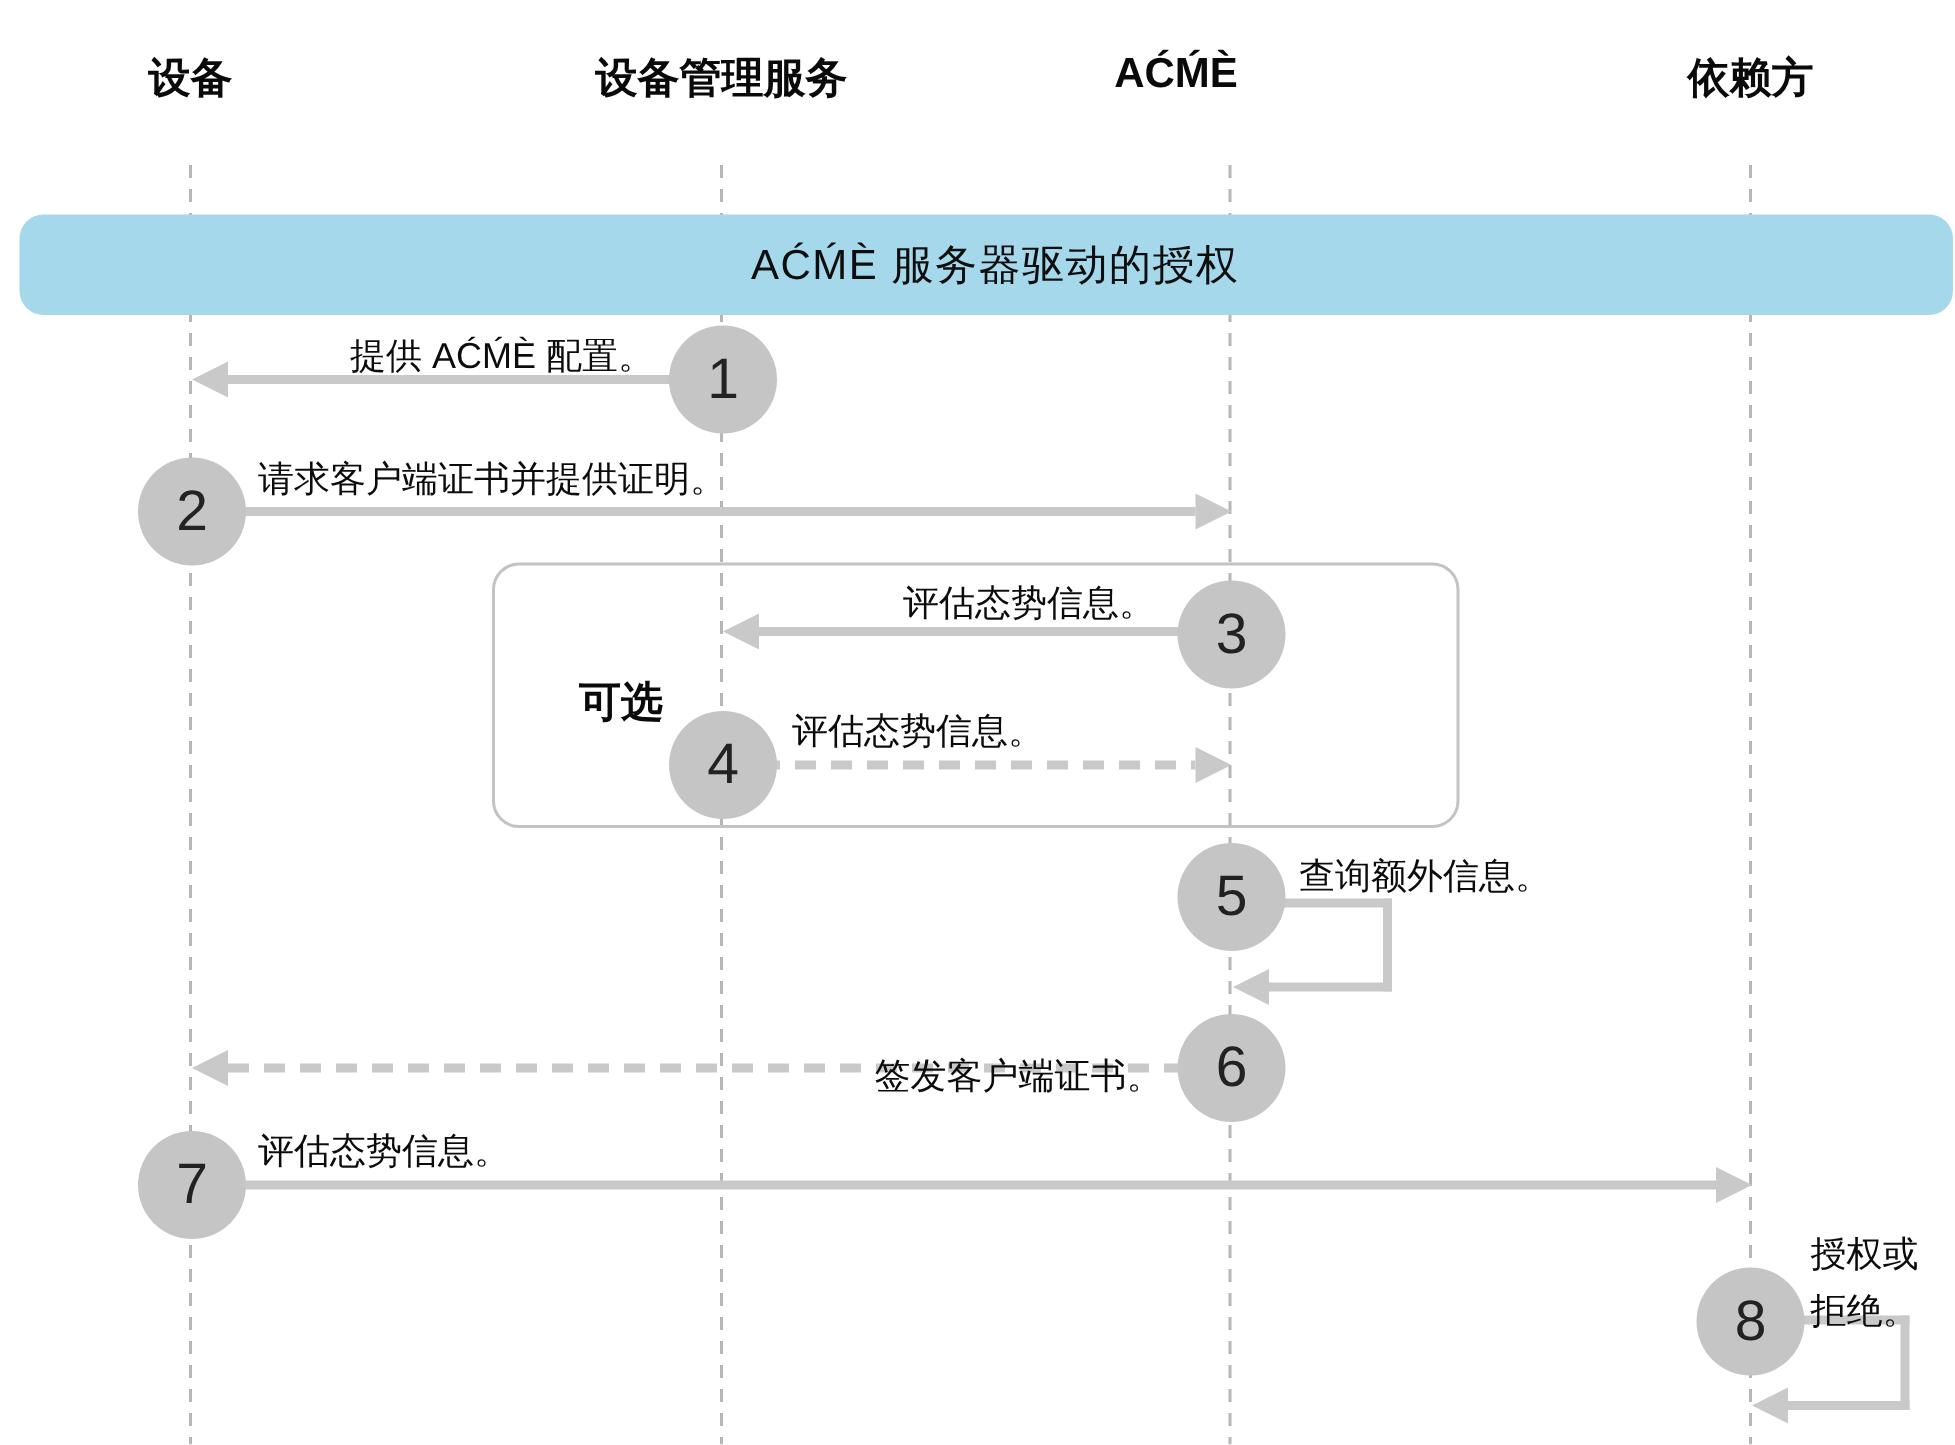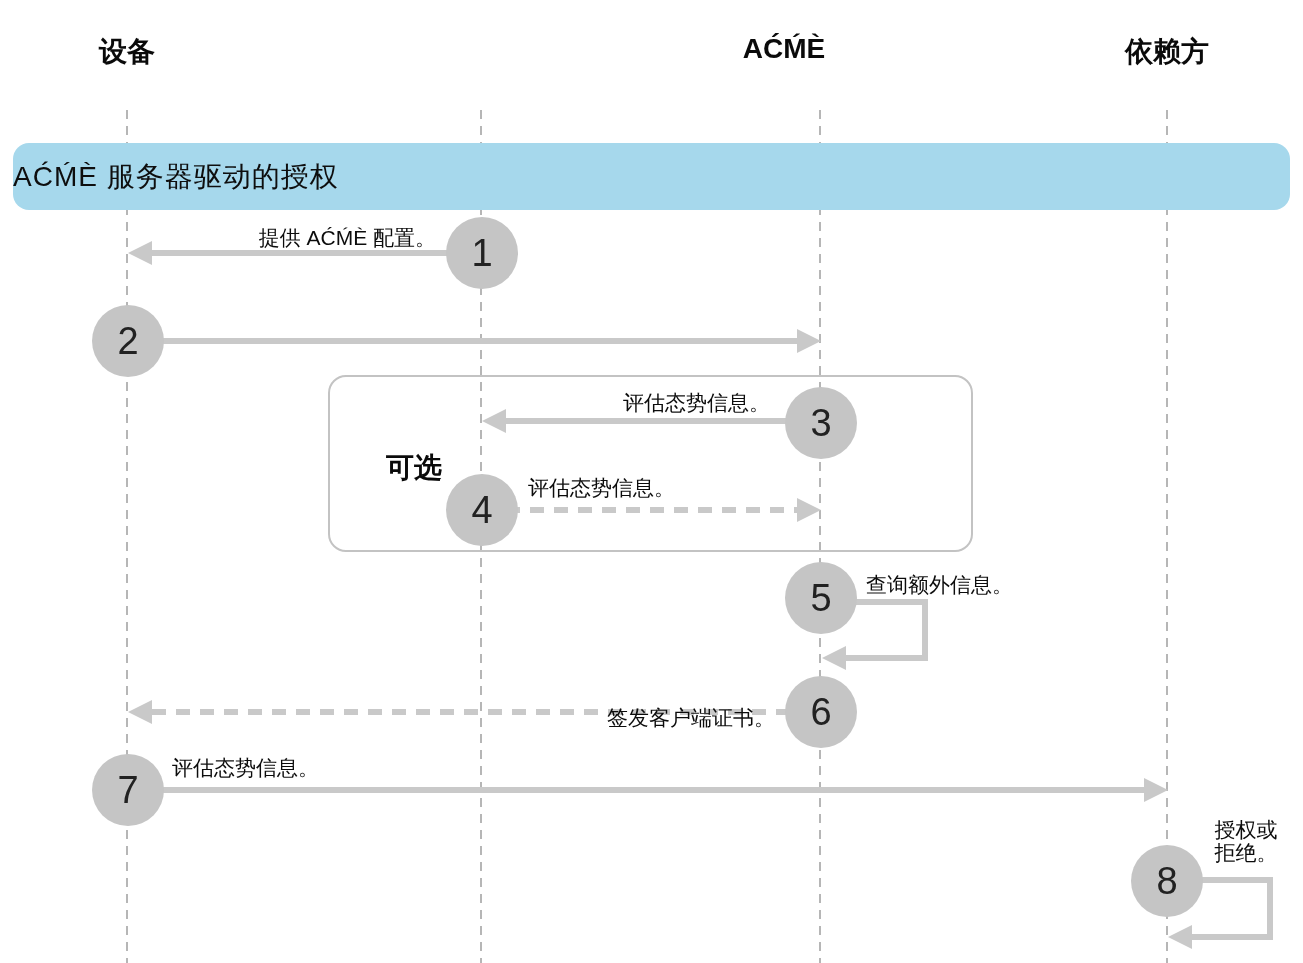--- a/index.html
+++ b/index.html
@@ -9,21 +9,21 @@
   
   .lifeline{position:absolute;width:2px;top:110px;height:853px;
     background:repeating-linear-gradient(180deg,#b6b6b6 0 9px,transparent 9px 16px);}
 
   
   .actor{position:absolute;top:33px;transform:translateX(-50%);
     font-size:28px;font-weight:600;color:#0a0a0a;white-space:nowrap;}
 
   
   .banner{position:absolute;left:13px;top:143px;width:1277px;height:67px;
-    background:#a6d8ec;border-radius:16px;display:flex;align-items:center;justify-content:flex-start;}
+    background:#a6d8ec;border-radius:16px;display:flex;align-items:center;justify-content:center;padding-left:12px;}
   .banner span{font-size:28px;font-weight:500;color:#0e0e0e;letter-spacing:1px;}
 
   
   .opt-box{position:absolute;left:328px;top:375px;width:645px;height:177px;
     border:2px solid #c3c3c3;border-radius:18px;background:transparent;box-sizing:border-box;}
   .opt-label{position:absolute;left:386px;top:449px;font-size:28px;font-weight:600;color:#0a0a0a;}
 
   
   .shaft{position:absolute;height:6px;background:#c9c9c9;}
   .shaft.dashed{background:repeating-linear-gradient(90deg,#c9c9c9 0 14px,transparent 14px 24px);}
@@ -32,35 +32,36 @@
   .head.right{border-left:24px solid #c9c9c9;}
 
   
   .loop-seg{position:absolute;background:#c9c9c9;}
 
   
   .badge{position:absolute;width:72px;height:72px;border-radius:50%;background:#c5c5c5;
     display:flex;align-items:center;justify-content:center;font-size:38px;color:#222;}
 
   
-  .msg{position:absolute;font-size:21px;color:#0c0c0c;white-space:nowrap;line-height:28px;}
+  .msg{position:absolute;font-size:24px;color:#0c0c0c;white-space:nowrap;line-height:28px;}
   .msg.right{text-align:right;}
-  .msg.wrap{white-space:normal;width:78px;line-height:23px;text-align:center;}
+  .msg.wrap{white-space:normal;width:78px;line-height:38px;}
 </style>
 </head>
 <body>
 
 <div class="stage">
 
   <div class="lifeline" style="left:126px"></div>
   <div class="lifeline" style="left:480px"></div>
   <div class="lifeline" style="left:819px"></div>
   <div class="lifeline" style="left:1166px"></div>
 
   <div class="actor" style="left:127px">设备</div>
+  <div class="actor" style="left:481px">设备管理服务</div>
   <div class="actor" style="left:784px">AĆḾÈ</div>
   <div class="actor" style="left:1167px">依赖方</div>
 
   <div class="banner">
     <span>AĆḾÈ 服务器驱动的授权</span>
   </div>
 
   <div class="opt-box"></div>
   <div class="opt-label">可选</div>
 
@@ -111,20 +112,21 @@
       <span>6</span>
     </div>
   <div class="badge" style="left:92px;top:754px">
       <span>7</span>
     </div>
   <div class="badge" style="left:1131px;top:845px">
       <span>8</span>
     </div>
 
   <div class="msg right" style="right:867px;top:224px">提供 AĆḾÈ 配置。</div>
+  <div class="msg" style="left:172px;top:306px">请求客户端证书并提供证明。</div>
   <div class="msg right" style="right:533px;top:389px">评估态势信息。</div>
   <div class="msg" style="left:528px;top:474px">评估态势信息。</div>
   <div class="msg" style="left:866px;top:571px">查询额外信息。</div>
   <div class="msg right" style="right:528px;top:704px">签发客户端证书。</div>
   <div class="msg" style="left:172px;top:754px">评估态势信息。</div>
   <div class="msg wrap" style="left:1207px;top:818px">授权或拒绝。</div>
 
 </div>
 
 </body></html>

